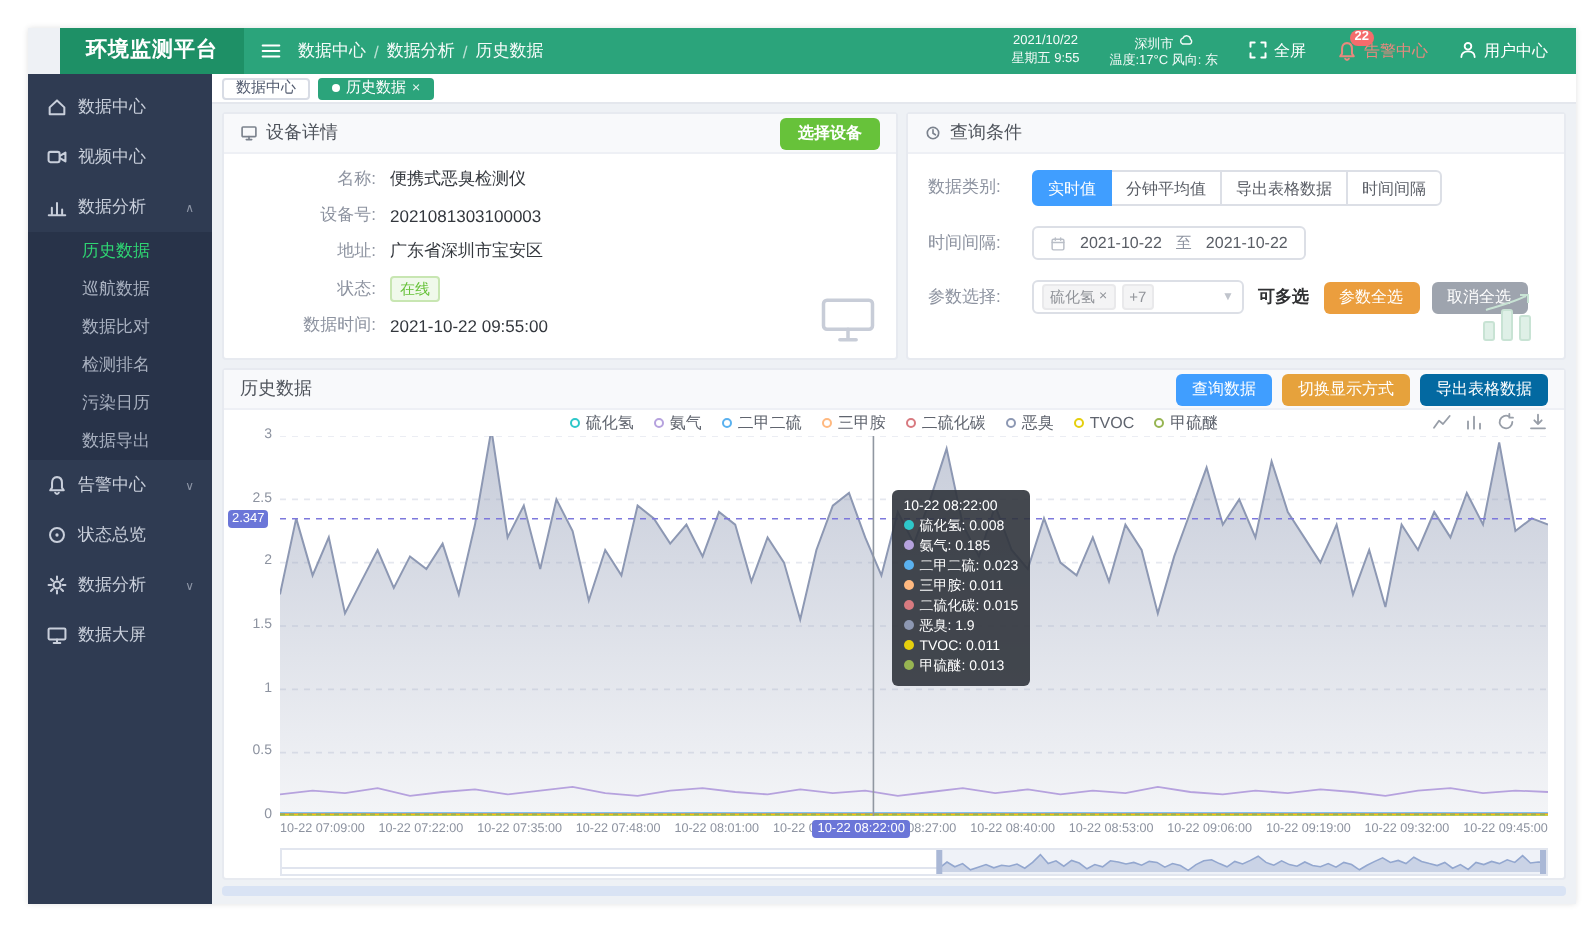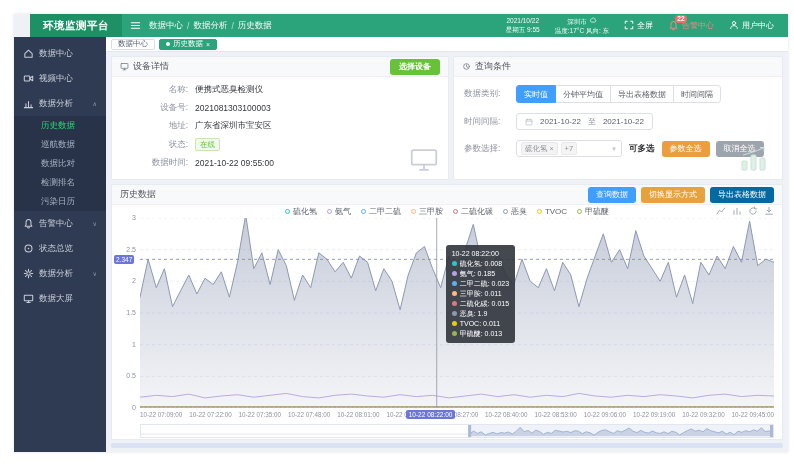--- a/index.html
+++ b/index.html
@@ -165,20 +165,21 @@
         </svg>
         <span>数据分析</span>
         <span class="s-caret">∧</span>
       </div>
       <div class="s-subwrap">
         <div class="s-sub on">历史数据</div>
         <div class="s-sub">巡航数据</div>
         <div class="s-sub">数据比对</div>
         <div class="s-sub">检测排名</div>
         <div class="s-sub">污染日历</div>
+        <div class="s-sub">数据导出</div>
       </div>
       <div class="s-item">
         <svg width="11" height="11" viewBox="0 0 12 12" fill="none" stroke="currentColor" stroke-width="1.1" stroke-linecap="round" stroke-linejoin="round">
           <path d="M6 1.7C4.3 1.7 3.3 3 3.3 4.8V7.4L2.3 8.9H9.7L8.7 7.4V4.8C8.7 3 7.7 1.7 6 1.7Z"></path>
           <path d="M5 10.2A1.1 1.1 0 0 0 7 10.2"></path>
         </svg>
         <span>告警中心</span>
         <span class="s-caret">∨</span>
       </div>
       <div class="s-item">

